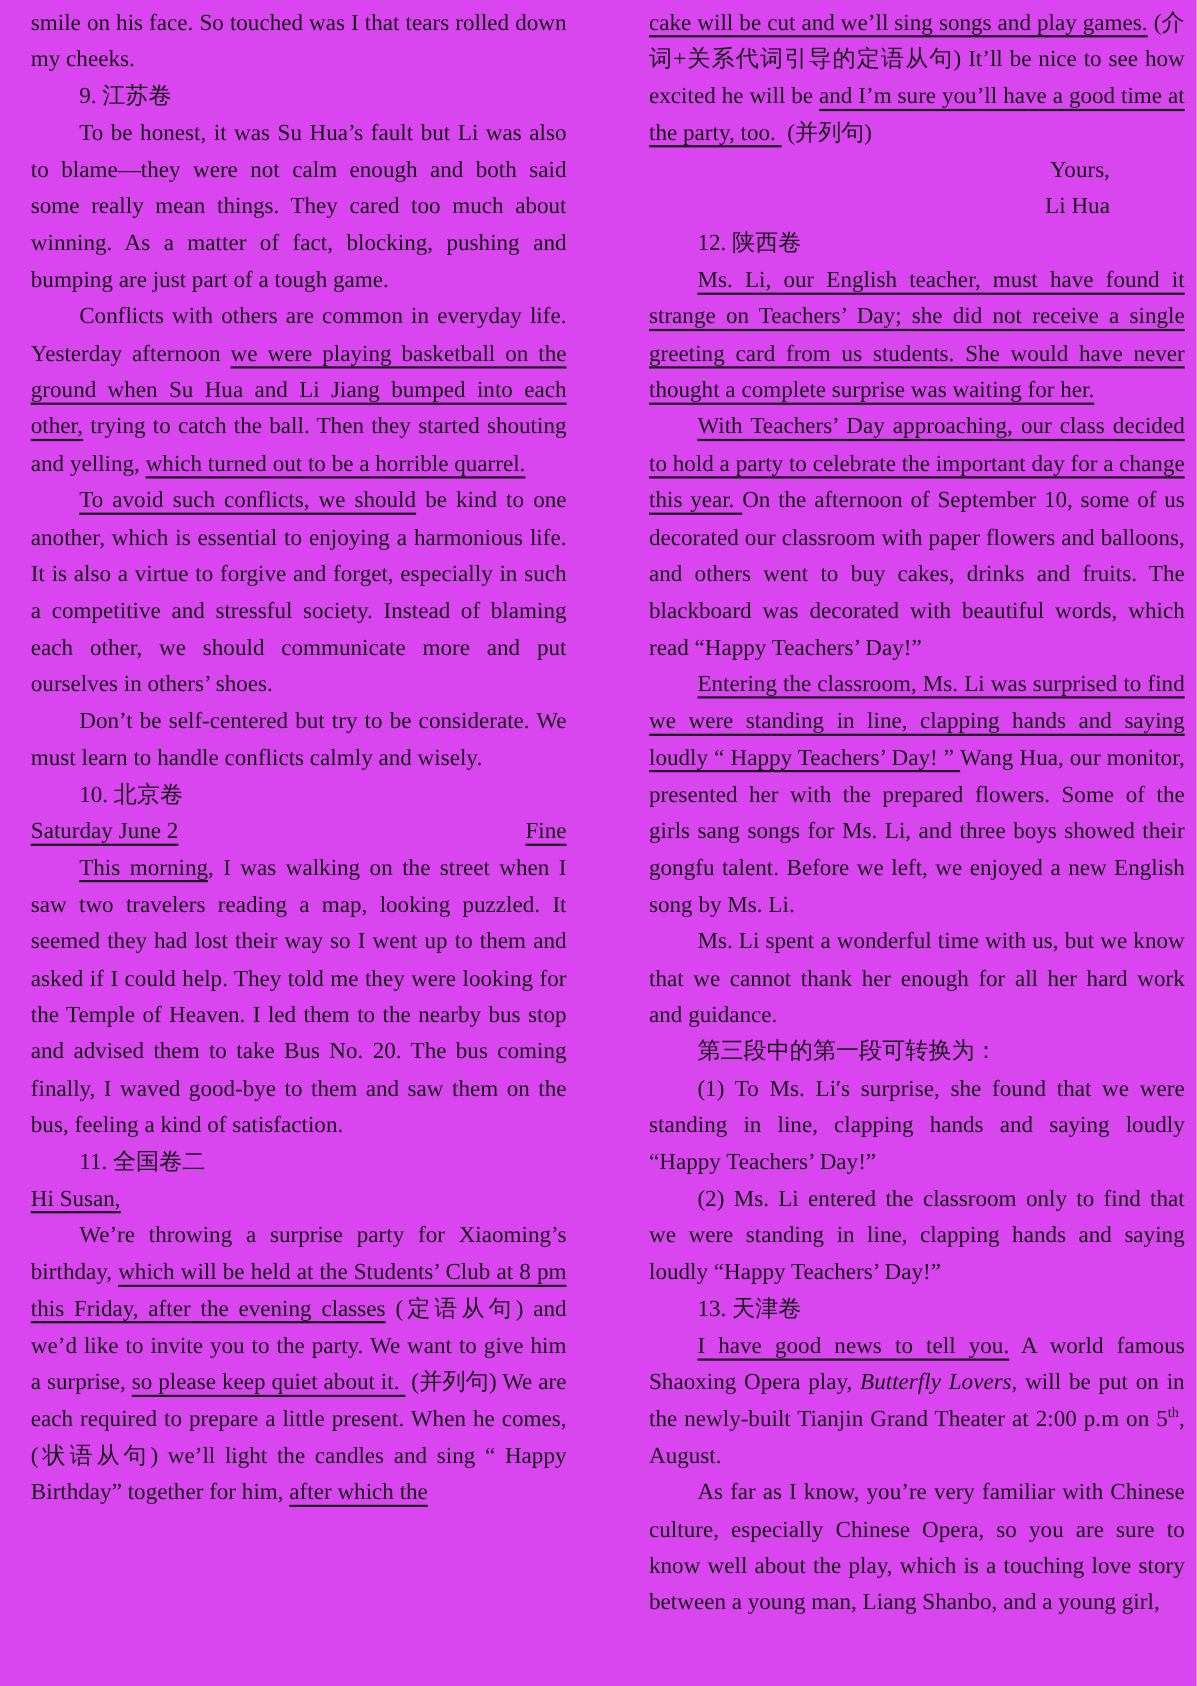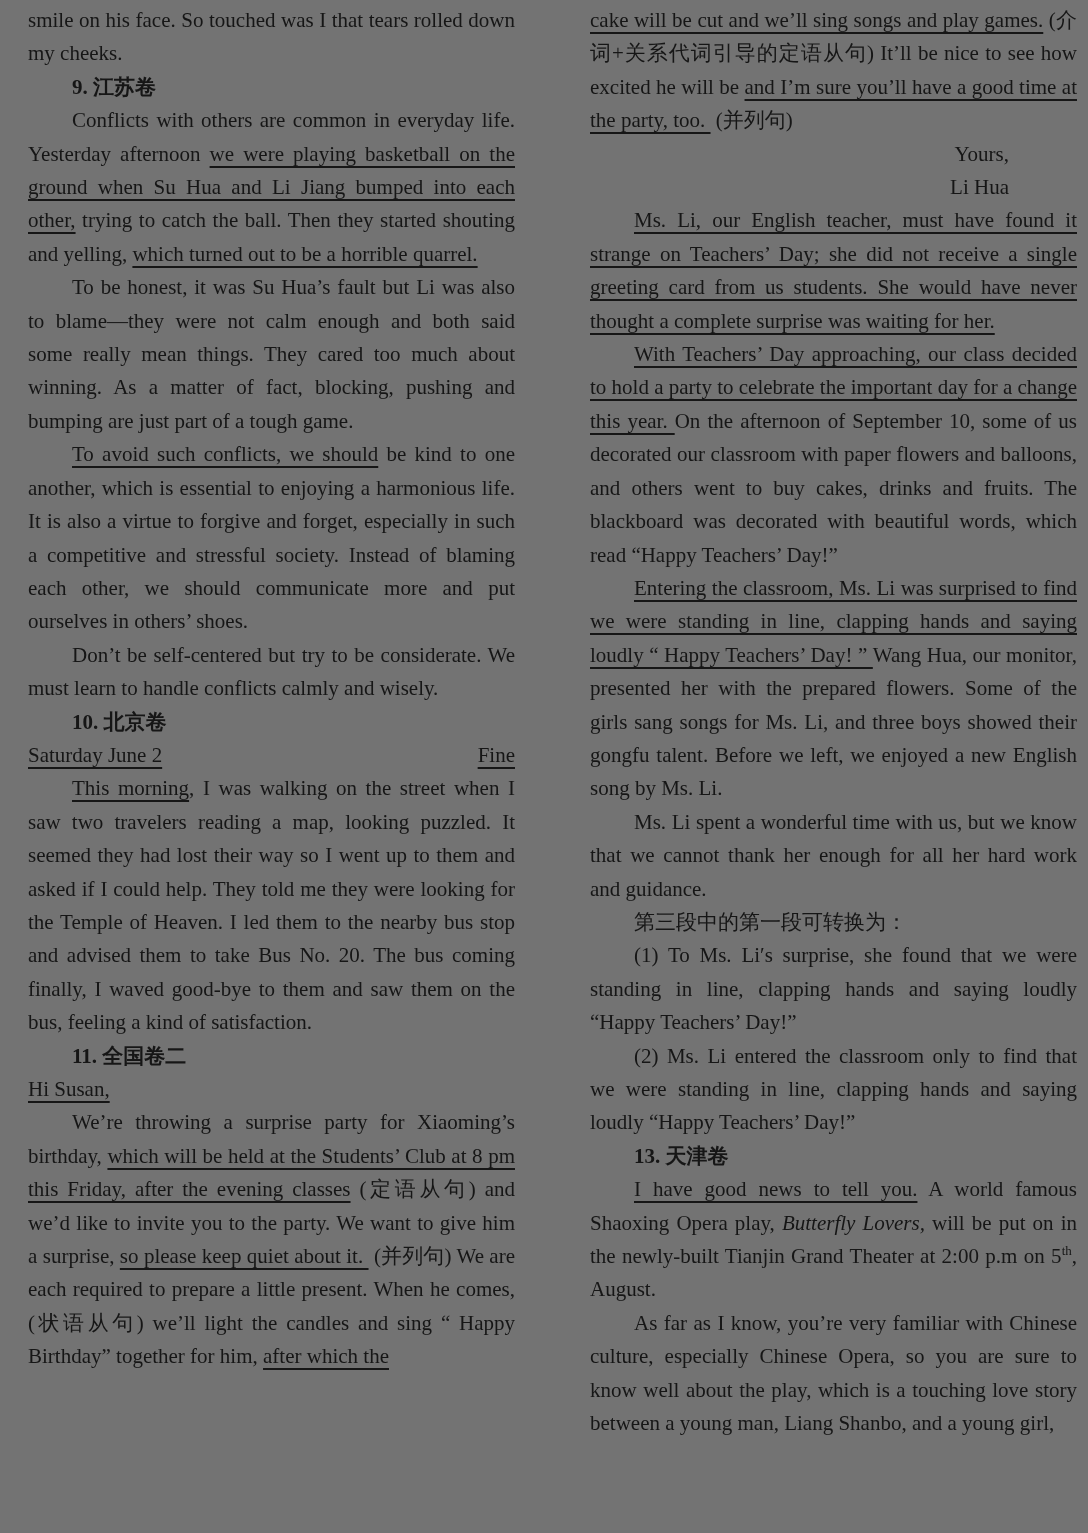--- a/index.html
+++ b/index.html
@@ -4,42 +4,42 @@
 <style>
   html, body {
     margin: 0;
     padding: 0;
     background: #ffffff;
   }
   .page {
     position: relative;
     width: 1088px;
     height: 1533px;
-    background: #737373;
+    background: #d946ef;
     color: #161616;
     font-family: "Liberation Serif", "DejaVu Serif", serif;
     font-size: 21px;
     line-height: 33.4px;
     overflow: hidden;
   }
   .col {
     position: absolute;
     top: 4px;
     width: 487px;
     text-align: justify;
   }
   .col-left  { left: 28px;  }
   .col-right { left: 590px; }
 
   .para, .heading, .line {
     margin: 0;
     text-indent: 44px;
   }
   .noindent { text-indent: 0; }
-  .heading  { font-weight: 700; }
+  .heading  { font-weight: 400; }
   .line     { text-indent: 0; }
   .split {
     display: flex;
     justify-content: space-between;
     text-indent: 0;
     align-items: center;
   }
   .right-align {
     text-align: right;
     padding-right: 68px;
@@ -58,38 +58,39 @@
     line-height: 0;
   }
 </style>
 </head>
 <body>
 
 <div class="page">
   <div class="col col-left">
       <div class="para noindent"><span>smile on his face. So touched was I that tears rolled down my cheeks.</span></div>
       <div class="heading"><span>9. 江苏卷</span></div>
+      <div class="para"><span>To be honest, it was Su Hua’s fault but Li was also to blame—they were not calm enough and both said some really mean things. They cared too much about winning. As a matter of fact, blocking, pushing and bumping are just part of a tough game.</span></div>
       <div class="para"><span>Conflicts with others are common in everyday life. Yesterday afternoon </span><span class="u">we were playing basketball on the ground when Su Hua and Li Jiang bumped into each other,</span><span> trying to catch the ball. Then they started shouting and yelling, </span><span class="u">which turned out to be a horrible quarrel.</span></div>
-      <div class="para"><span>To be honest, it was Su Hua’s fault but Li was also to blame—they were not calm enough and both said some really mean things. They cared too much about winning. As a matter of fact, blocking, pushing and bumping are just part of a tough game.</span></div>
       <div class="para"><span class="u">To avoid such conflicts, we should</span><span> be kind to one another, which is essential to enjoying a harmonious life. It is also a virtue to forgive and forget, especially in such a competitive and stressful society. Instead of blaming each other, we should communicate more and put ourselves in others’ shoes.</span></div>
       <div class="para"><span>Don’t be self-centered but try to be considerate. We must learn to handle conflicts calmly and wisely.</span></div>
       <div class="heading"><span>10. 北京卷</span></div>
       <div class="split">
         <span><span class="u">Saturday June 2</span></span>
         <span><span class="u">Fine</span></span>
       </div>
       <div class="para"><span class="u">This morning</span><span>, </span><span class="b">I was walking</span><span> on the street </span><span class="b">when</span><span> I saw two travelers reading a map, </span><span class="b">looking</span><span> puzzled. It seemed they had lost their way so I went up to them and asked if I could help. They told me they were looking for the Temple of Heaven. I led them to the nearby bus stop and advised them to take Bus No. 20. The bus coming finally, I waved good-bye to them and saw them on the bus, </span><span class="b">feeling</span><span> a kind of satisfaction.</span></div>
       <div class="heading"><span>11. 全国卷二</span></div>
       <div class="line"><span class="u">Hi Susan,</span></div>
       <div class="para"><span>We’re throwing a surprise party for Xiaoming’s birthday, </span><span class="u">which will be held at the Students’ Club at 8 pm this Friday, after the evening classes</span><span> (定语从句) and we’d like to invite you to the party. We want to give him a surprise, </span><span class="u">so please keep quiet about it.&nbsp;</span><span> (并列句) We are each required to prepare a little present. When he comes, (状语从句) we’ll light the candles and sing “ Happy Birthday” together for him, </span><span class="u">after which the</span></div>
     </div>
   <div class="col col-right">
       <div class="para noindent"><span class="u">cake will be cut and we’ll sing songs and play games.</span><span> (介词+关系代词引导的定语从句) It’ll be nice to see how excited he will be </span><span class="u">and I’m sure you’ll have a good time at the party, too.&nbsp;</span><span> (并列句)</span></div>
       <div class="line right-align"><span>Yours,</span></div>
       <div class="line right-align"><span>Li Hua</span></div>
+      <div class="heading"><span>12. 陕西卷</span></div>
       <div class="para"><span class="u">Ms. Li, our English teacher, must have found it strange on Teachers’ Day; she did not receive a single greeting card from us students. She would have never thought a complete surprise was waiting for her.</span></div>
       <div class="para"><span class="u">With Teachers’ Day approaching, our class decided to hold a party to celebrate the important day for a change this year.&nbsp;</span><span>On the afternoon of September 10, some of us decorated our classroom with paper flowers and balloons, and others went to buy cakes, drinks and fruits. The blackboard was decorated with beautiful words, which read “Happy Teachers’ Day!”</span></div>
       <div class="para"><span class="u">Entering the classroom, Ms. Li was surprised to find we were standing in line, clapping hands and saying loudly “ Happy Teachers’ Day! ”&nbsp;</span><span>Wang Hua, our monitor, presented her with the prepared flowers. Some of the girls sang songs for Ms. Li, and three boys showed their gongfu talent. Before we left, we enjoyed a new English song by Ms. Li.</span></div>
       <div class="para"><span>Ms. Li spent a wonderful time with us, but we know that we cannot thank her enough for all her hard work and guidance.</span></div>
       <div class="para"><span>第三段中的第一段可转换为：</span></div>
       <div class="para"><span>(1) To Ms. Li′s surprise, she found that we were standing in line, clapping hands and saying loudly “Happy Teachers’ Day!”</span></div>
       <div class="para"><span>(2) Ms. Li entered the classroom only to find that we were standing in line, clapping hands and saying loudly “Happy Teachers’ Day!”</span></div>
       <div class="heading"><span>13. 天津卷</span></div>
       <div class="para"><span class="u">I have good news to tell you.</span><span> A world famous Shaoxing Opera play, </span><span class="b i">Butterfly Lovers,</span><span> will be put on in the newly-built Tianjin Grand Theater at 2:00 p.m on 5</span><span class="sup">th</span><span>, August.</span></div>
       <div class="para"><span>As far as I know, you’re very familiar with Chinese culture, especially Chinese Opera, so you are sure to know well about the play, which is a touching love story between a young man, </span><span class="b">Liang Shanbo,</span><span> and a young girl,</span></div>

